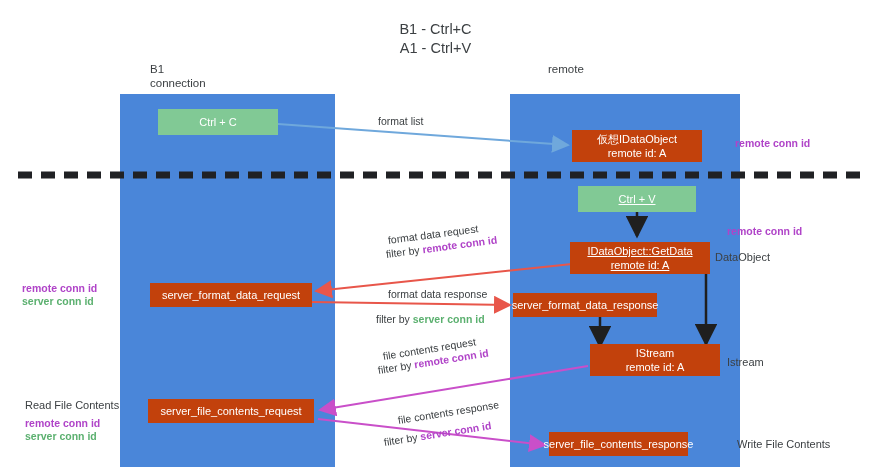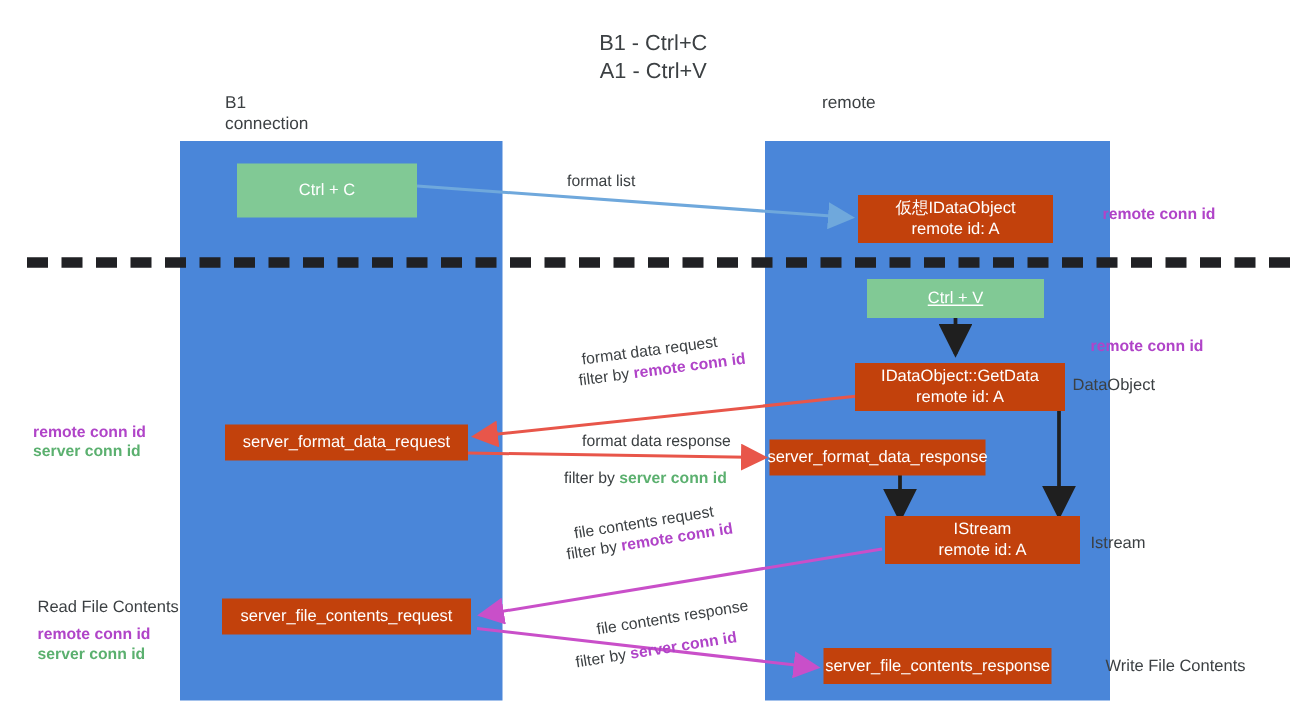--- a/index.html
+++ b/index.html
@@ -100,34 +100,34 @@
 
     <line x1="706" y1="256" x2="706" y2="330" stroke="#1f1f1f" stroke-width="2.5" marker-end="url(#ah-blk)"></line>
 
     <line x1="600" y1="281" x2="600" y2="332" stroke="#1f1f1f" stroke-width="2.5" marker-end="url(#ah-blk)" transform="translate(0,0)"></line>
 
     <line x1="588" y1="352" x2="320" y2="396" stroke="#c94fc9" stroke-width="2" marker-end="url(#ah-mag)"></line>
 
     <line x1="318" y1="405" x2="545" y2="431" stroke="#c94fc9" stroke-width="2" marker-end="url(#ah-mag)"></line>
   </svg>
 
-  <div class="box green" style="left:158px;top:95px;width:120px;height:36px;">
+  <div class="box green" style="left:158px;top:95px;width:120px;height:26px;">
     <span>Ctrl + C</span>
   </div>
 
   <div class="box orange" style="left:572px;top:116px;width:130px;height:32px;">
     <span>仮想IDataObject</span>
     <span class="l2">remote id: A</span>
   </div>
 
   <div class="box green" style="left:578px;top:172px;width:118px;height:26px;text-decoration:underline;">
     <span>Ctrl + V</span>
   </div>
 
-  <div class="box orange" style="left:570px;top:228px;width:140px;height:32px;">
+  <div class="box orange" style="left:570px;top:228px;width:140px;height:32px;text-decoration:underline;">
     <span>IDataObject::GetData</span>
     <span class="l2">remote id: A</span>
   </div>
 
   <div class="box orange" style="left:150px;top:269px;width:162px;height:24px;">
     <span>server_format_data_request</span>
   </div>
 
   <div class="box orange" style="left:513px;top:279px;width:144px;height:24px;">
     <span>server_format_data_response</span>
@@ -135,21 +135,21 @@
 
   <div class="box orange" style="left:590px;top:330px;width:130px;height:32px;">
     <span>IStream</span>
     <span class="l2">remote id: A</span>
   </div>
 
   <div class="box orange" style="left:148px;top:385px;width:166px;height:24px;">
     <span>server_file_contents_request</span>
   </div>
 
-  <div class="box orange" style="left:549px;top:418px;width:152px;height:24px;">
+  <div class="box orange" style="left:549px;top:418px;width:139px;height:24px;">
     <span>server_file_contents_response</span>
   </div>
 
   <div class="lbl" style="left:378px;top:101px;">format list</div>
 
   <div class="lbl rot-a" style="left:388px;top:220px;">format data request</div>
   <div class="lbl rot-a" style="left:386px;top:234px;">
     <span>filter by </span><span class="purple">remote conn id</span>
   </div>
 

